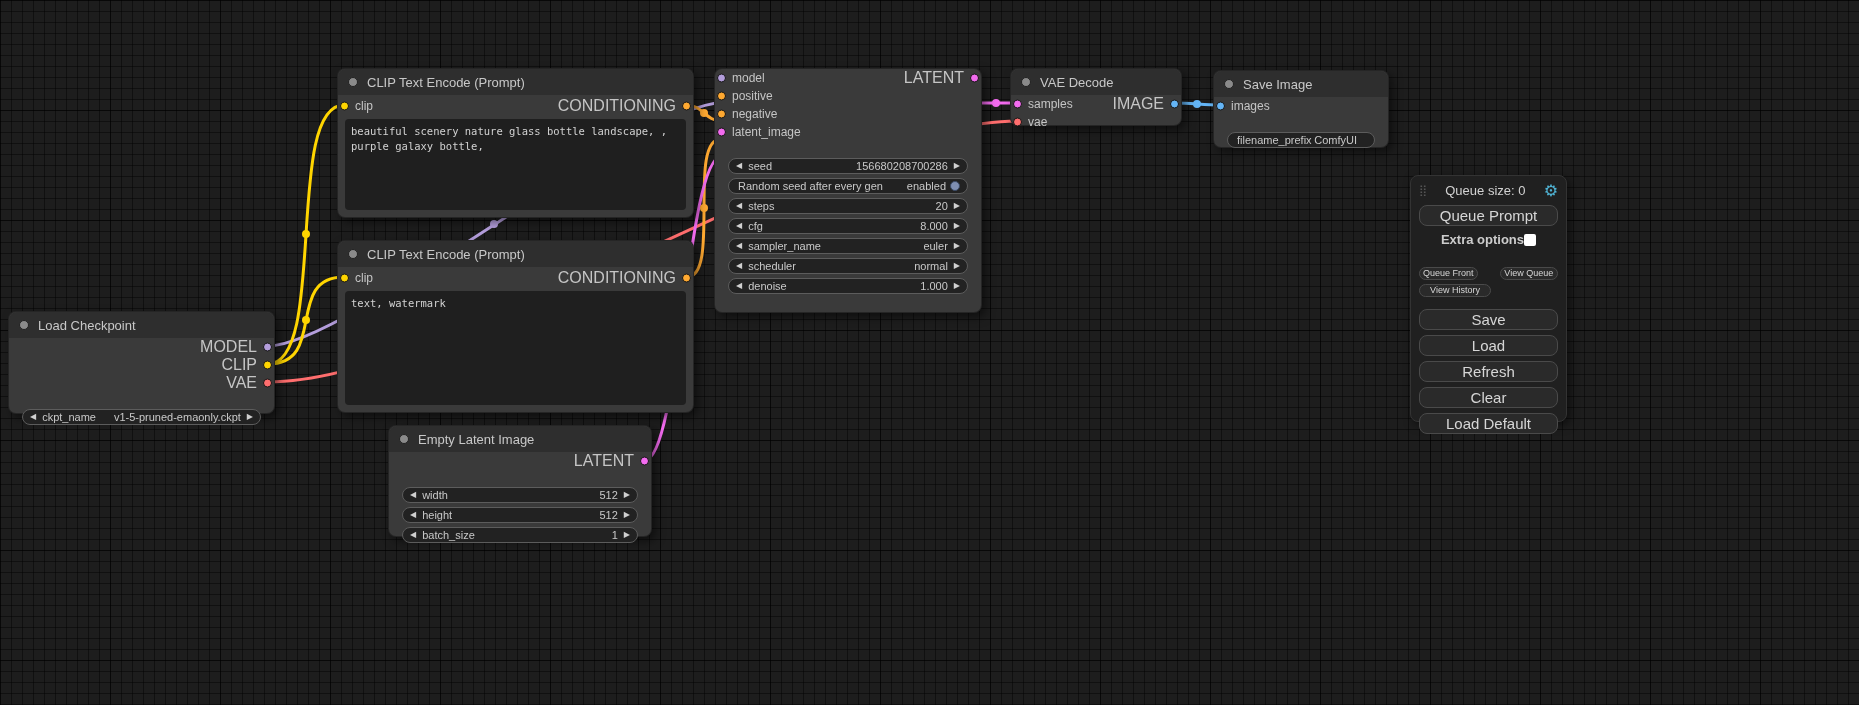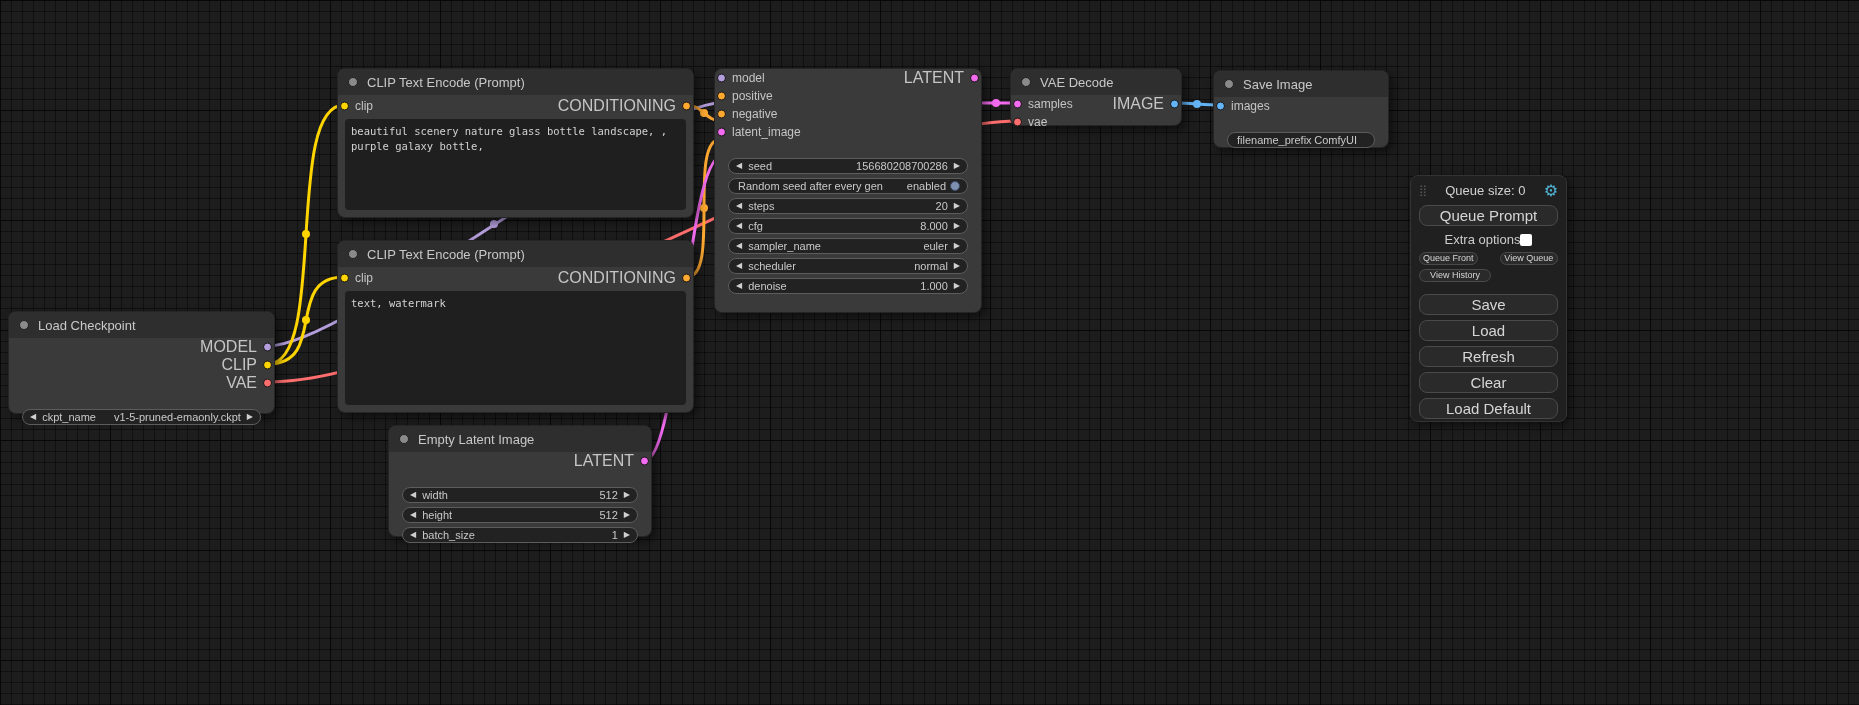--- a/index.html
+++ b/index.html
@@ -51,23 +51,23 @@
     box-shadow:3px 3px 10px rgba(0,0,0,.55);padding:5px 8px;display:flex;flex-direction:column;
     color:#ccc;box-sizing:border-box;}
   .menu-header{display:flex;align-items:center;justify-content:space-between;height:20px;font-size:13px;}
   .drag-handle{color:#555;font-size:11px;cursor:grab;font-family:"DejaVu Sans",sans-serif;}
   .queue-size{color:#d2d2d2;}
   .gear{color:#4fb3d4;font-size:16px;cursor:pointer;font-family:"DejaVu Sans",sans-serif;}
   .btn{background:#2a2a2a;border:1px solid #4a4a4a;border-radius:8px;color:#d6d6d6;
     font-family:inherit;cursor:pointer;padding:0;}
   .btn.big{height:21px;flex:0 0 21px;font-size:15px;margin-top:5px;}
   .btn.big.group{margin-top:12px;}
-  .extra-row{display:flex;align-items:center;justify-content:center;gap:0;font-size:13px;margin-top:6px;}
+  .extra-row{display:flex;align-items:center;justify-content:center;gap:0;font-size:13px;margin-top:6px;font-weight:bold;}
   .checkbox{width:12px;height:12px;background:#fff;border-radius:2px;cursor:pointer;}
-  .row2{display:flex;gap:22px;margin-top:5px;}
+  .row2{display:flex;gap:22px;margin-top:20px;}
   .btn.small{flex:1;height:13px;font-size:9px;border-radius:7px;line-height:11px;}
   .row-center{display:flex;justify-content:flex-start;margin-top:4px;}
   .btn.small.history{flex:none;width:72px;height:13px;}
 </style>
 </head>
 <body>
 
 <svg class="wires" width="1859" height="705">
   <path d="M 268 346 C 348 346 641 103 721 103" stroke="#B39DDB"></path>
   <path d="M 268 364 C 328 364 284 105 344 105" stroke="#FFD500"></path>

